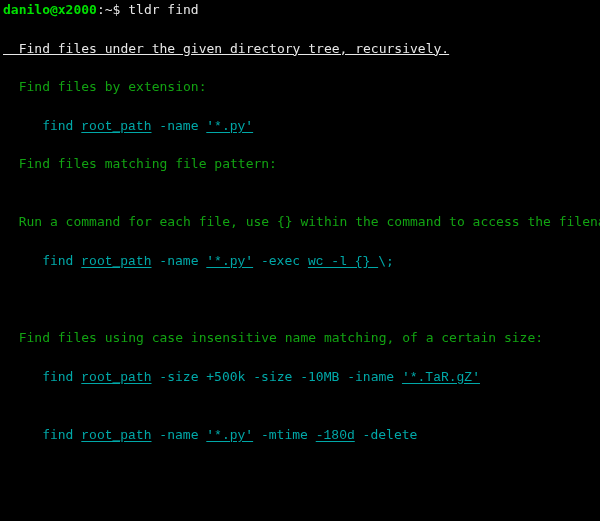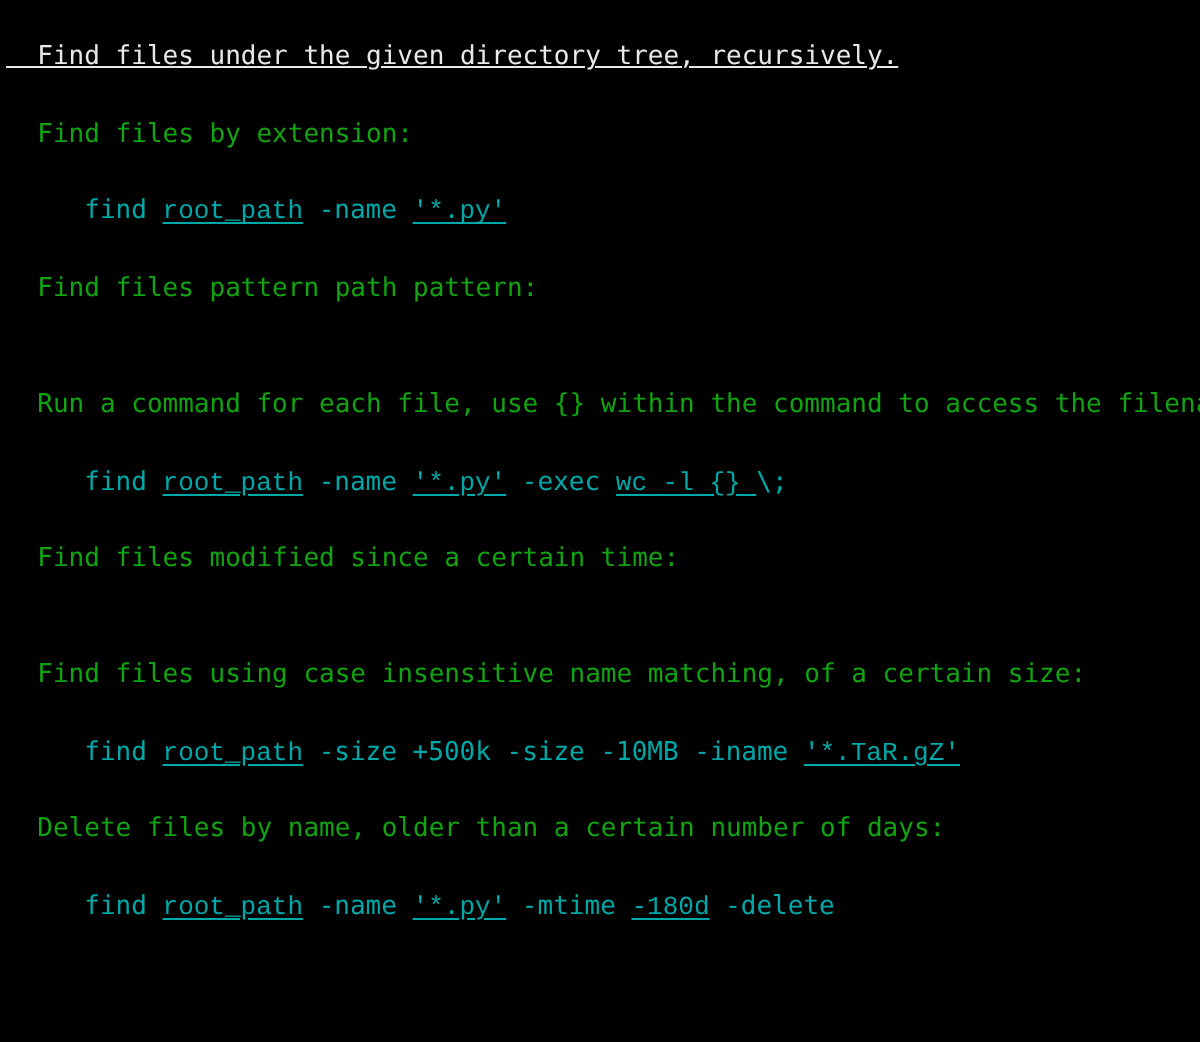--- a/index.html
+++ b/index.html
@@ -57,43 +57,42 @@
     text-decoration: underline;
     text-underline-offset: 2px;
     font-family: Liberation Mono, monospace;
   }
 </style>
 </head>
 <body>
 
 <div id="terminal">
 
+  <div class="line"><span class="prompt-user">danilo@x2000</span><span class="prompt-sep">:~$</span><span class="cmd-typed"> tldr find</span></div>
 
   <div class="blank"></div>
 
   <div class="line"><span class="desc">  Find files under the given directory tree, recursively.</span></div>
 
   <div id="entries">
       <div class="blank"></div>
       <div class="line"><span class="head">  Find files by extension:</span></div>
       <div class="blank"></div>
       <div class="line"><span class="cmdline"><span>     </span><span>find </span><span class="u">root_path</span><span> -name </span><span class="u">'*.py'</span></span></div>
       <div class="blank"></div>
-      <div class="line"><span class="head">  Find files pattern path pattern:</span></div>
+      <div class="line"><span class="head">  Find files matching file pattern:</span></div>
       <div class="blank"></div>
       <div class="blank"></div>
       <div class="line"><span class="head">  Run a command for each file, use {} within the command to access the filename:</span></div>
       <div class="blank"></div>
       <div class="line"><span class="cmdline"><span>     </span><span>find </span><span class="u">root_path</span><span> -name </span><span class="u">'*.py'</span><span> -exec </span><span class="u">wc -l {} </span><span>\;</span></span></div>
       <div class="blank"></div>
-      <div class="line"><span class="head">  Find files modified since a certain time:</span></div>
       <div class="blank"></div>
       <div class="blank"></div>
       <div class="line"><span class="head">  Find files using case insensitive name matching, of a certain size:</span></div>
       <div class="blank"></div>
       <div class="line"><span class="cmdline"><span>     </span><span>find </span><span class="u">root_path</span><span> -size +500k -size -10MB -iname </span><span class="u">'*.TaR.gZ'</span></span></div>
       <div class="blank"></div>
-      <div class="line"><span class="head">  Delete files by name, older than a certain number of days:</span></div>
       <div class="blank"></div>
       <div class="line"><span class="cmdline"><span>     </span><span>find </span><span class="u">root_path</span><span> -name </span><span class="u">'*.py'</span><span> -mtime </span><span class="u">-180d</span><span> -delete</span></span></div>
     </div>
 
 </div>
 
 </body></html>

